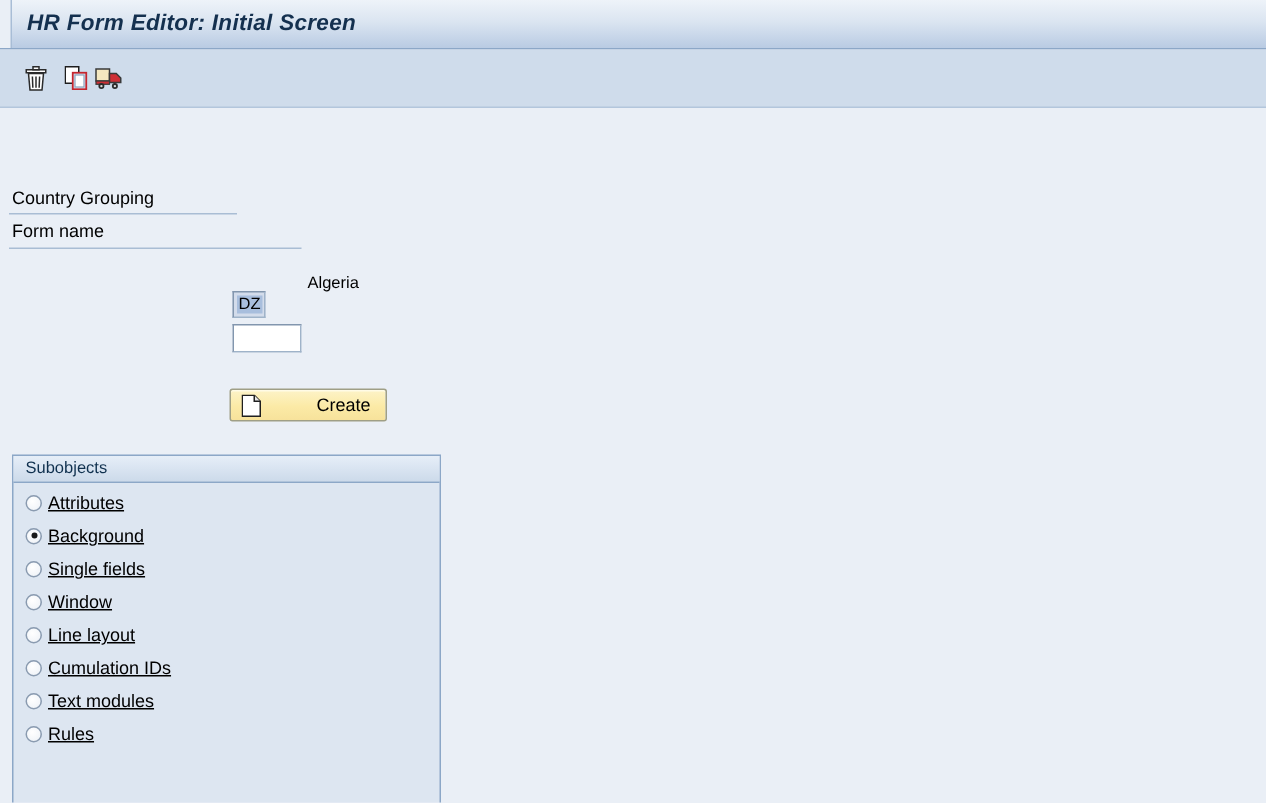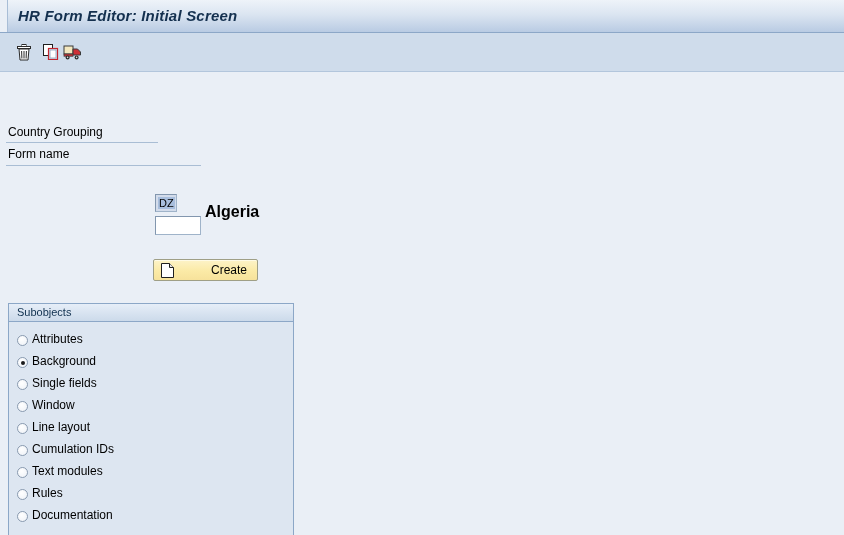--- a/index.html
+++ b/index.html
@@ -128,24 +128,23 @@
     font-size: 11px;
     text-align: left;
   }
   #country-input .sel {
     background: #a8bedd;
     color: #000;
     padding: 0 1px;
   }
   #country-name {
     position: absolute;
-    left: 205px; top: 131px;
-    font-size: 16px;
-    white-space: nowrap;
-    font-weight: bold;
+    left: 205px; top: 111px;
+    font-size: 11px;
+    white-space: nowrap;
   }
   #formname-input {
     left: 155px; top: 144px;
     width: 46px; height: 19px;
   }
 
   
   .sap-btn {
     position: absolute;
     box-sizing: border-box;
@@ -198,23 +197,24 @@
     white-space: nowrap;
   }
   #radio-list {
     position: absolute;
     left: 0; top: 20px;
     width: 100%;
   }
   .radio-row {
     height: 22px;
     display: flex;
-    align-items: flex-end;
+    align-items: center;
     padding-left: 8px;
     cursor: pointer;
+    text-decoration: underline;
   }
   .radio-mark {
     width: 11px; height: 11px;
     box-sizing: border-box;
     border: 1px solid #8a9bb0;
     border-radius: 50%;
     background: radial-gradient(circle at 40% 35%, #ffffff 0%, #f2f5f9 70%, #dfe6ee 100%);
     margin-right: 4px;
     flex: none;
     position: relative;
@@ -336,20 +336,16 @@
           <span class="radio-label">Cumulation IDs</span>
         </div>
         <div class="radio-row">
           <span class="radio-mark"></span>
           <span class="radio-label">Text modules</span>
         </div>
         <div class="radio-row">
           <span class="radio-mark"></span>
           <span class="radio-label">Rules</span>
         </div>
-        <div class="radio-row">
-          <span class="radio-mark"></span>
-          <span class="radio-label">Documentation</span>
-        </div>
       </div>
 
   </div>
 </div>
 
 </body></html>

